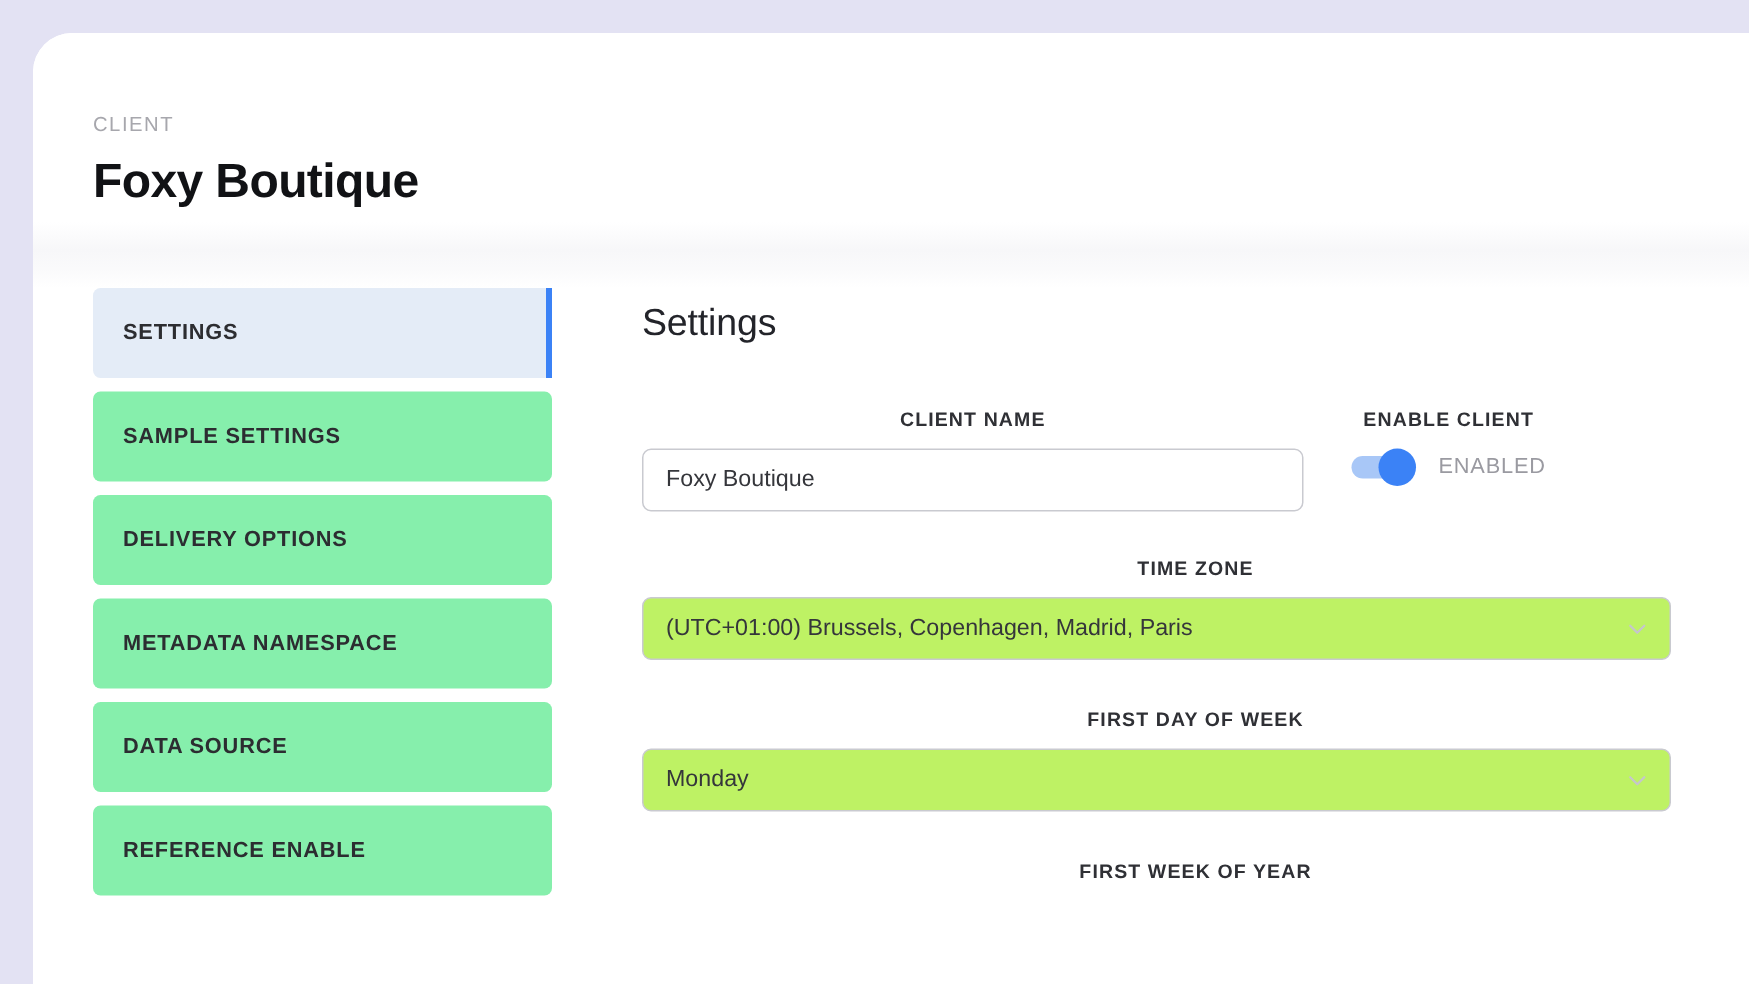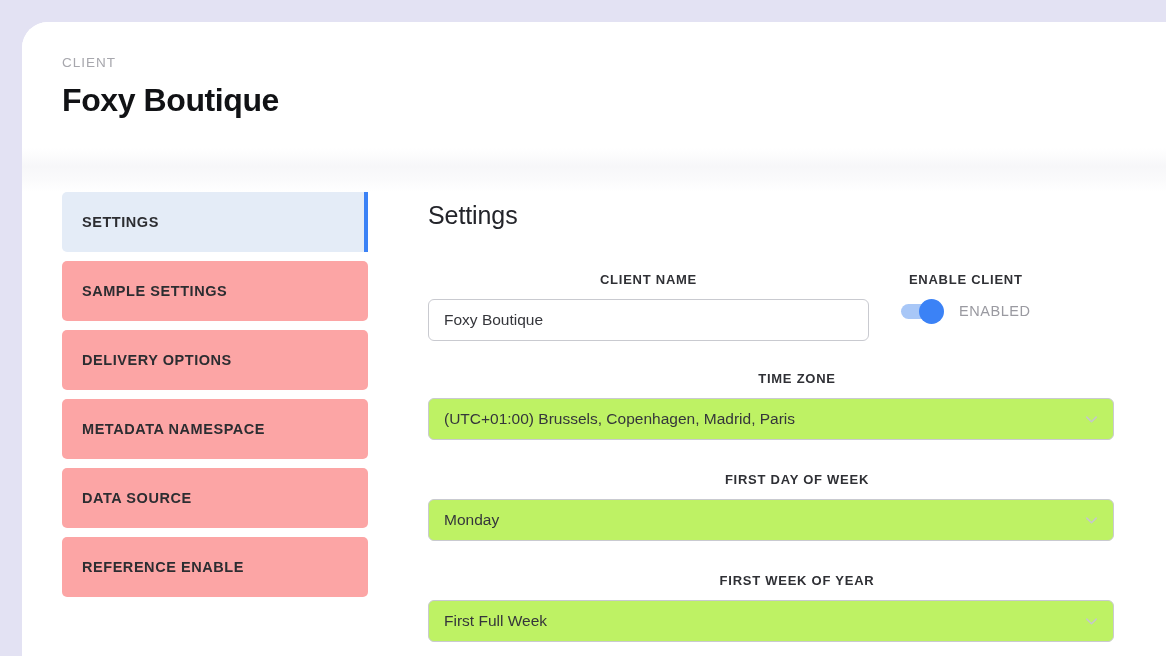--- a/index.html
+++ b/index.html
@@ -29,21 +29,21 @@
 
   
   .header {
     position: absolute;
     left: 0;
     top: 0;
     width: 100%;
     height: 126px;
     background: #ffffff;
     box-sizing: border-box;
-    padding: 34px 0 0 40px;
+    padding: 54px 0 0 40px;
   }
   .eyebrow {
     font-size: 13.5px;
     letter-spacing: 1.0px;
     color: #a7a7ad;
     font-weight: 400;
     line-height: 1;
   }
   .title {
     margin-top: 13px;
@@ -75,21 +75,21 @@
   .sidebar {
     position: absolute;
     left: 40px;
     top: 0;
     width: 306px;
   }
   .nav-item {
     position: relative;
     height: 60px;
     margin-bottom: 9px;
-    background: #fca5a5;
+    background: #86efac;
     border-radius: 5px;
     display: flex;
     align-items: center;
     padding-left: 20px;
     box-sizing: border-box;
     font-size: 14.5px;
     font-weight: 700;
     letter-spacing: 0.55px;
     color: #2c2d31;
     cursor: pointer;
@@ -300,25 +300,17 @@
           <span class="chev">
             <svg width="15" height="15" viewBox="0 0 16 16">
                 <path d="M3 6l5 5 5-5" fill="none" stroke="#c5c6cc" stroke-width="1.6" stroke-linecap="round" stroke-linejoin="round"></path>
               </svg>
           </span>
         </div>
       </div>
 
       <div class="field-block">
         <div class="field-label">FIRST WEEK OF YEAR</div>
-        <div class="select">
-          <span>First Full Week</span>
-          <span class="chev">
-            <svg width="15" height="15" viewBox="0 0 16 16">
-                <path d="M3 6l5 5 5-5" fill="none" stroke="#c5c6cc" stroke-width="1.6" stroke-linecap="round" stroke-linejoin="round"></path>
-              </svg>
-          </span>
-        </div>
       </div>
 
     </div>
   </div>
 </div>
 
 </body></html>

